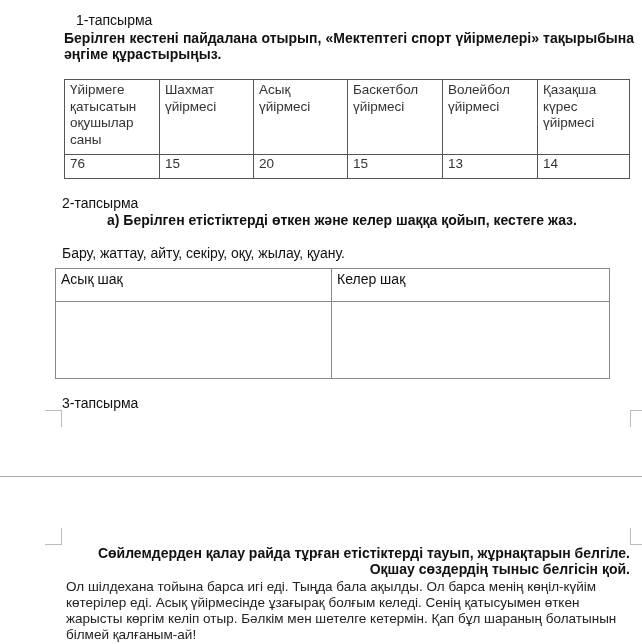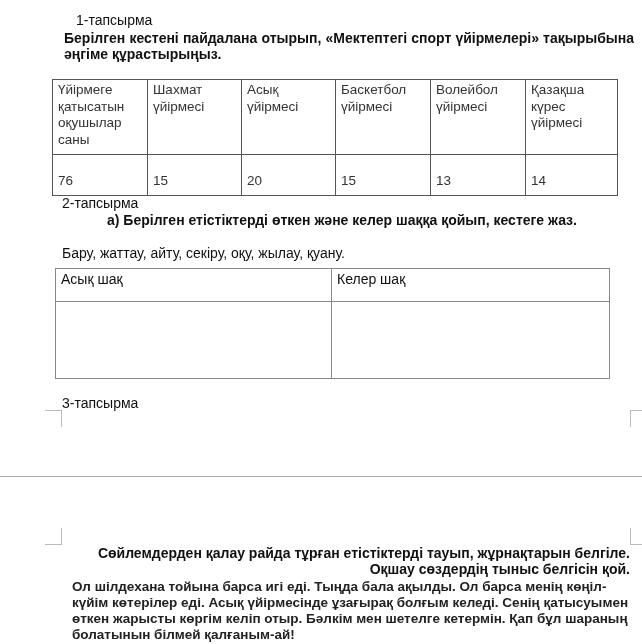--- a/index.html
+++ b/index.html
@@ -27,37 +27,37 @@
     font-size: 14px;
     line-height: 16px;
     font-weight: bold;
     color: #111;
     text-align: justify;
   }
 
   
   table.clubs {
     position: absolute;
-    left: 52px;
+    left: 64px;
     top: 79px;
     width: 528px;
     border-collapse: collapse;
     table-layout: fixed;
     border-radius: 13px;
   }
   table.clubs td {
     border: 1px solid #555;
     vertical-align: top;
     font-size: 13.5px;
     line-height: 16.5px;
     color: #333;
     padding: 2px 5px 0 5px;
   }
   table.clubs tr.hdr td { height: 72px; }
-  table.clubs tr.val td { height: 22px; padding-top: 18px; }
+  table.clubs tr.val td { height: 22px; padding-top: 1px; }
 
   
   .verbs {
     font-size: 14px;
     line-height: 17px;
     color: #111;
   }
 
   table.tenses {
     position: absolute;
@@ -165,13 +165,13 @@
 
 <div class="abs task-title" style="left:62px; top:395px;">3-тапсырма</div>
 
 <div class="corner tl"></div>
 <div class="corner tr"></div>
 <div class="page-break"></div>
 <div class="corner bl"></div>
 <div class="corner br"></div>
 
 <div class="abs task-text" style="left:62px; top:545px; width:568px; text-align:right;">Сөйлемдерден қалау  райда тұрған етістіктерді тауып, жұрнақтарын белгіле. Оқшау сөздердің тыныс белгісін қой.</div>
-<div class="abs para" style="left:72px; top:579px; width:566px;font-weight:bold;">Ол шілдехана тойына барса игі еді.  Тыңда бала ақылды.  Ол барса менің көңіл-күйім көтерілер еді.  Асық үйірмесінде ұзағырақ болғым келеді. Сенің қатысуымен өткен жарысты көргім келіп отыр. Бәлкім мен шетелге кетермін. Қап бұл шараның болатынын білмей қалғаным-ай!</div>
+<div class="abs para" style="left:66px; top:579px; width:566px;">Ол шілдехана тойына барса игі еді.  Тыңда бала ақылды.  Ол барса менің көңіл-күйім көтерілер еді.  Асық үйірмесінде ұзағырақ болғым келеді. Сенің қатысуымен өткен жарысты көргім келіп отыр. Бәлкім мен шетелге кетермін. Қап бұл шараның болатынын білмей қалғаным-ай!</div>
 
 </body></html>

